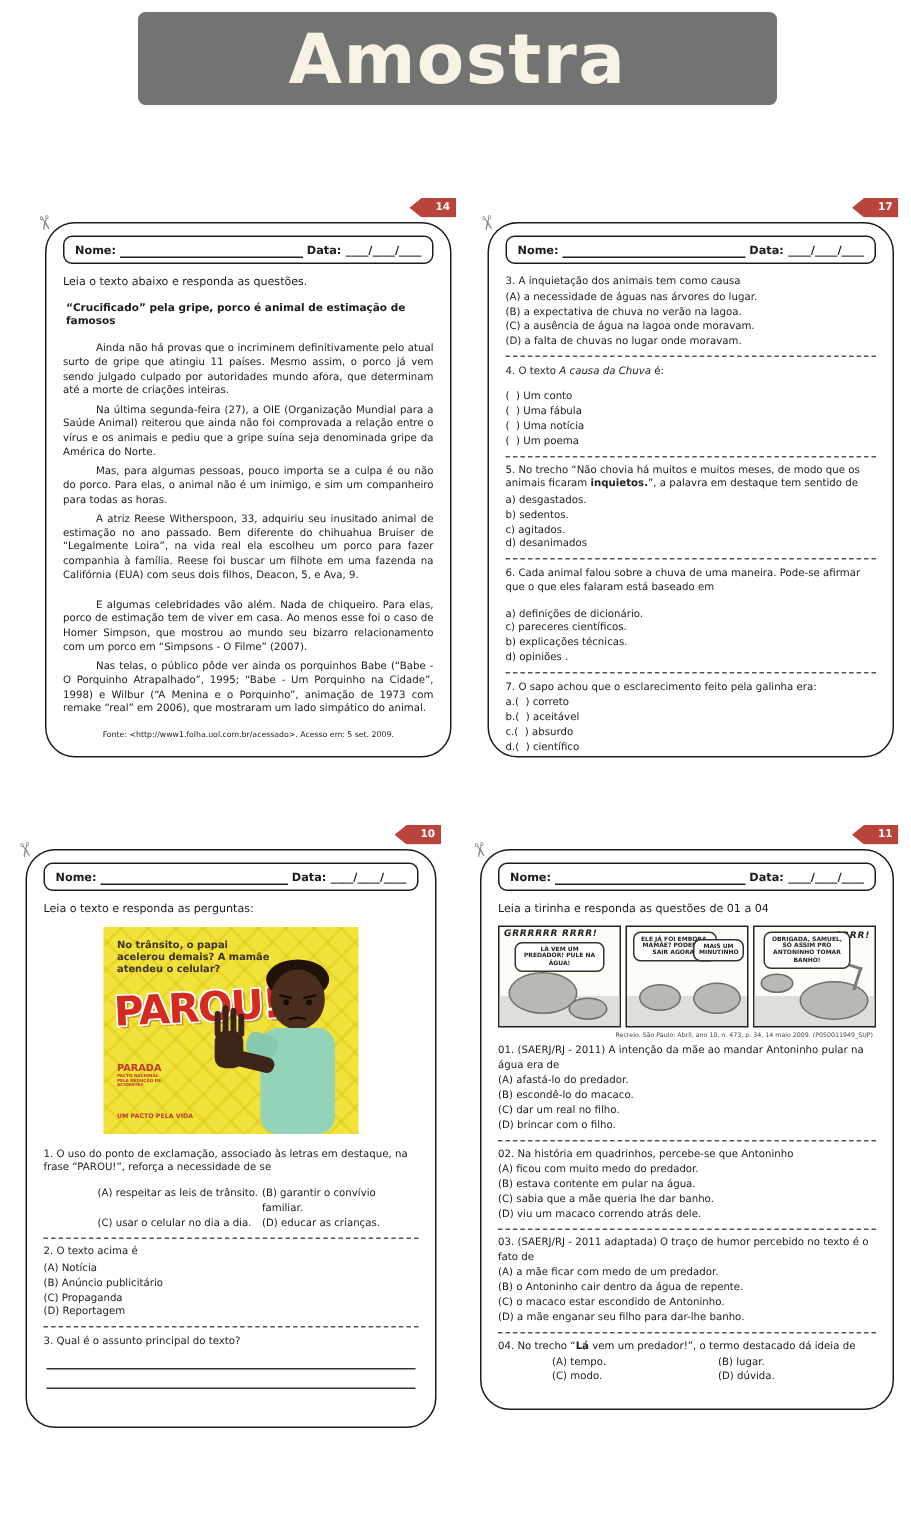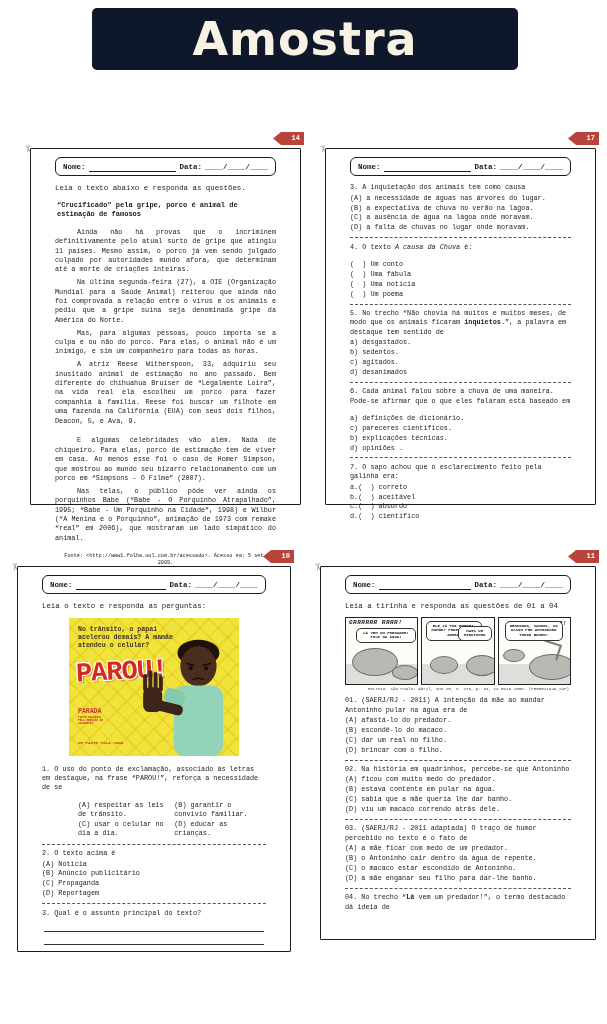--- a/index.html
+++ b/index.html
@@ -1,26 +1,26 @@
 <!DOCTYPE html>
 <html><head>
 <meta charset="utf-8">
 <style>
   html,body{margin:0;padding:0;}
   body{width:607px;height:1024px;background:#ffffff;font-family:"DejaVu Sans",sans-serif;color:#1c1c1c;}
   #page{position:relative;width:607px;height:1024px;overflow:hidden;background:#fff;}
 
   
-  .banner{position:absolute;left:92px;top:8px;width:426px;height:62px;background:#0f172a;border-radius:5px;
+  .banner{position:absolute;left:92px;top:8px;width:426px;height:62px;background:#737373;border-radius:5px;
     display:flex;align-items:center;justify-content:center;}
   .banner-title{font-size:46px;font-weight:bold;color:#f8f2e4;letter-spacing:1px;}
 
   
-  .sheet{position:absolute;background:#fff;border:1.6px solid #1c1c1c;border-radius:1px;
-    padding:8px 24px;box-sizing:border-box;font-size:6.8px;line-height:1.38;font-family:Liberation Mono, monospace;}
+  .sheet{position:absolute;background:#fff;border:1.6px solid #1c1c1c;border-radius:20px;
+    padding:8px 11px;box-sizing:border-box;font-size:6.8px;line-height:1.38;}
   #sheet1{left:30px;top:148px;width:271px;height:357px;}
   #sheet2{left:325px;top:148px;width:271px;height:357px;}
   #sheet3{left:17px;top:566px;width:274px;height:386px;}
   #sheet4{left:320px;top:566px;width:276px;height:374px;}
 
   .tag{position:absolute;top:-17px;right:-4px;width:31px;height:13px;background:#b8443c;color:#fff;
     font-size:7px;font-weight:bold;display:flex;align-items:center;justify-content:flex-end;
     padding-right:4px;box-sizing:border-box;clip-path:polygon(0 50%,26% 0,100% 0,100% 100%,26% 100%);}
   .scissors{position:absolute;top:-9px;left:-8px;font-size:13px;color:#8a8a8a;transform:rotate(80deg);}
 
@@ -282,16 +282,22 @@
     <div class="q">
       <div class="qstem">03. (SAERJ/RJ - 2011 adaptada) O traço de humor percebido no texto é o fato de</div>
       <div class="opt">(A) a mãe ficar com medo de um predador.</div>
       <div class="opt">(B) o Antoninho cair dentro da água de repente.</div>
       <div class="opt">(C) o macaco estar escondido de Antoninho.</div>
       <div class="opt">(D) a mãe enganar seu filho para dar-lhe banho.</div>
     </div>
     <div class="divider"></div>
     <div class="q">
       <div class="qstem"><span>04. No trecho “</span><b>Lá</b><span> vem um predador!”, o termo destacado dá ideia de</span></div>
+      <div class="opts2">
+        <div class="opt">(A) tempo.</div>
+        <div class="opt">(B) lugar.</div>
+        <div class="opt">(C) modo.</div>
+        <div class="opt">(D) dúvida.</div>
+      </div>
     </div>
   </div>
 
 </div>
 
 </body></html>

